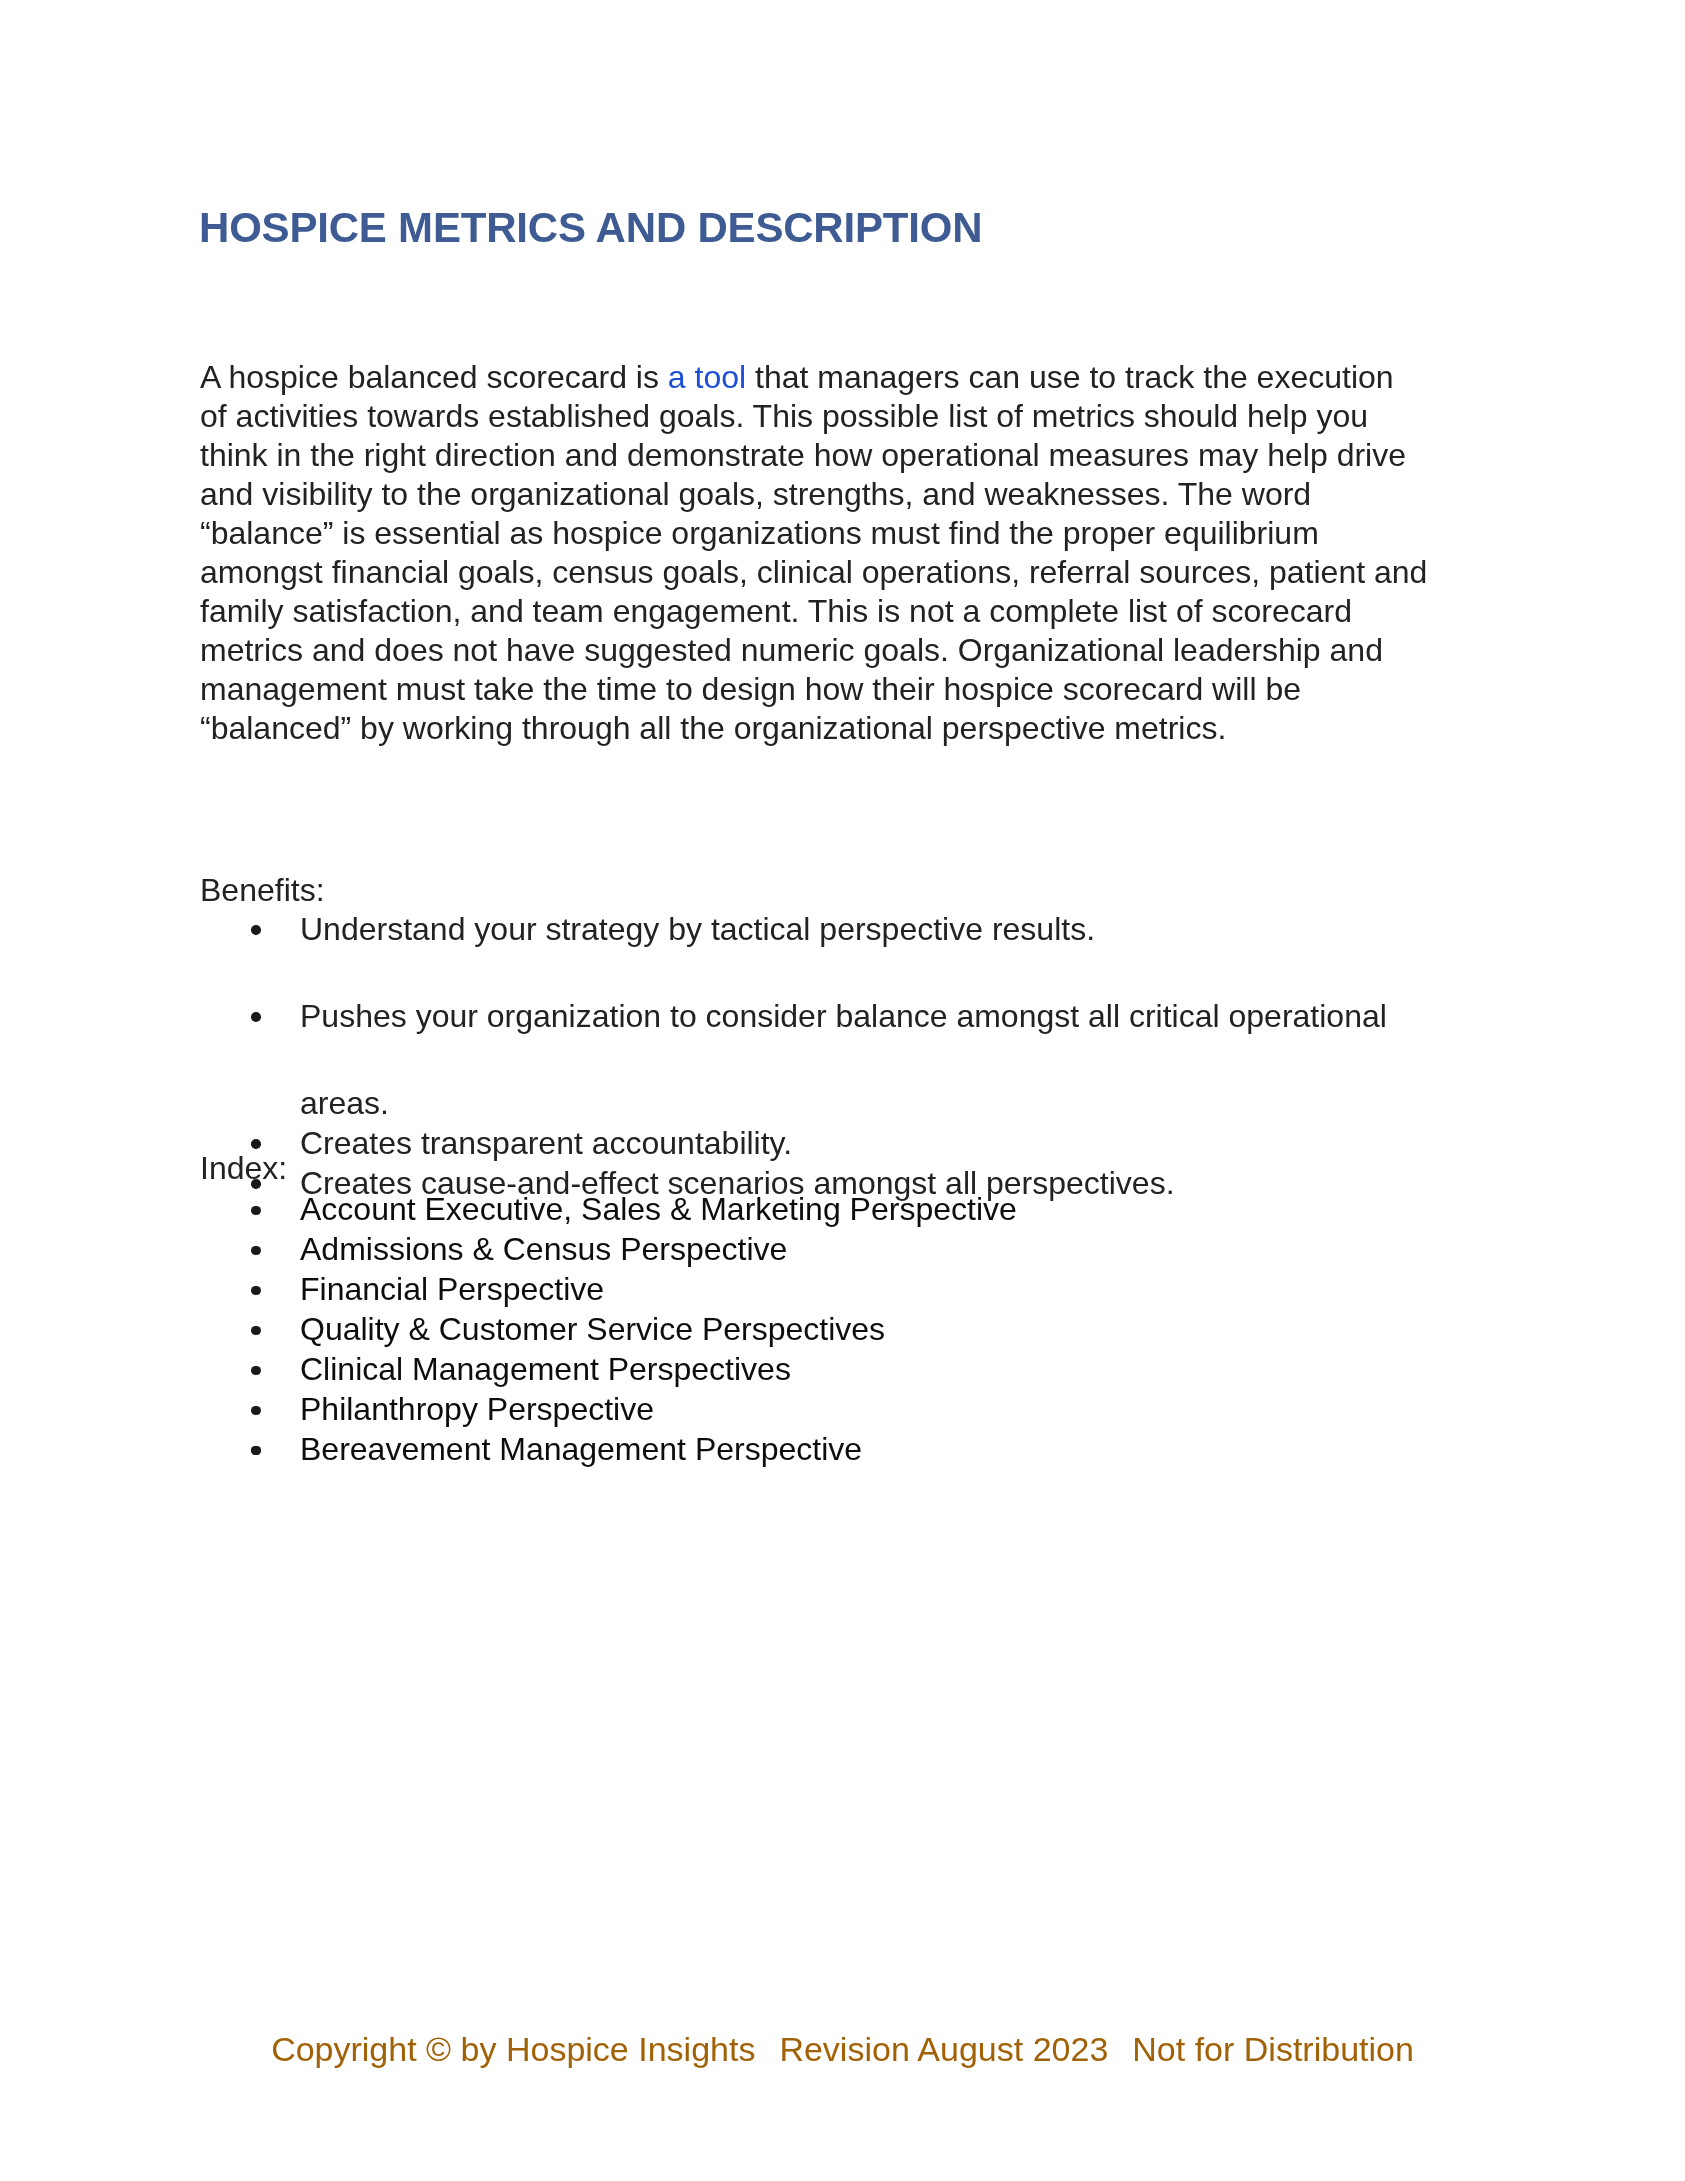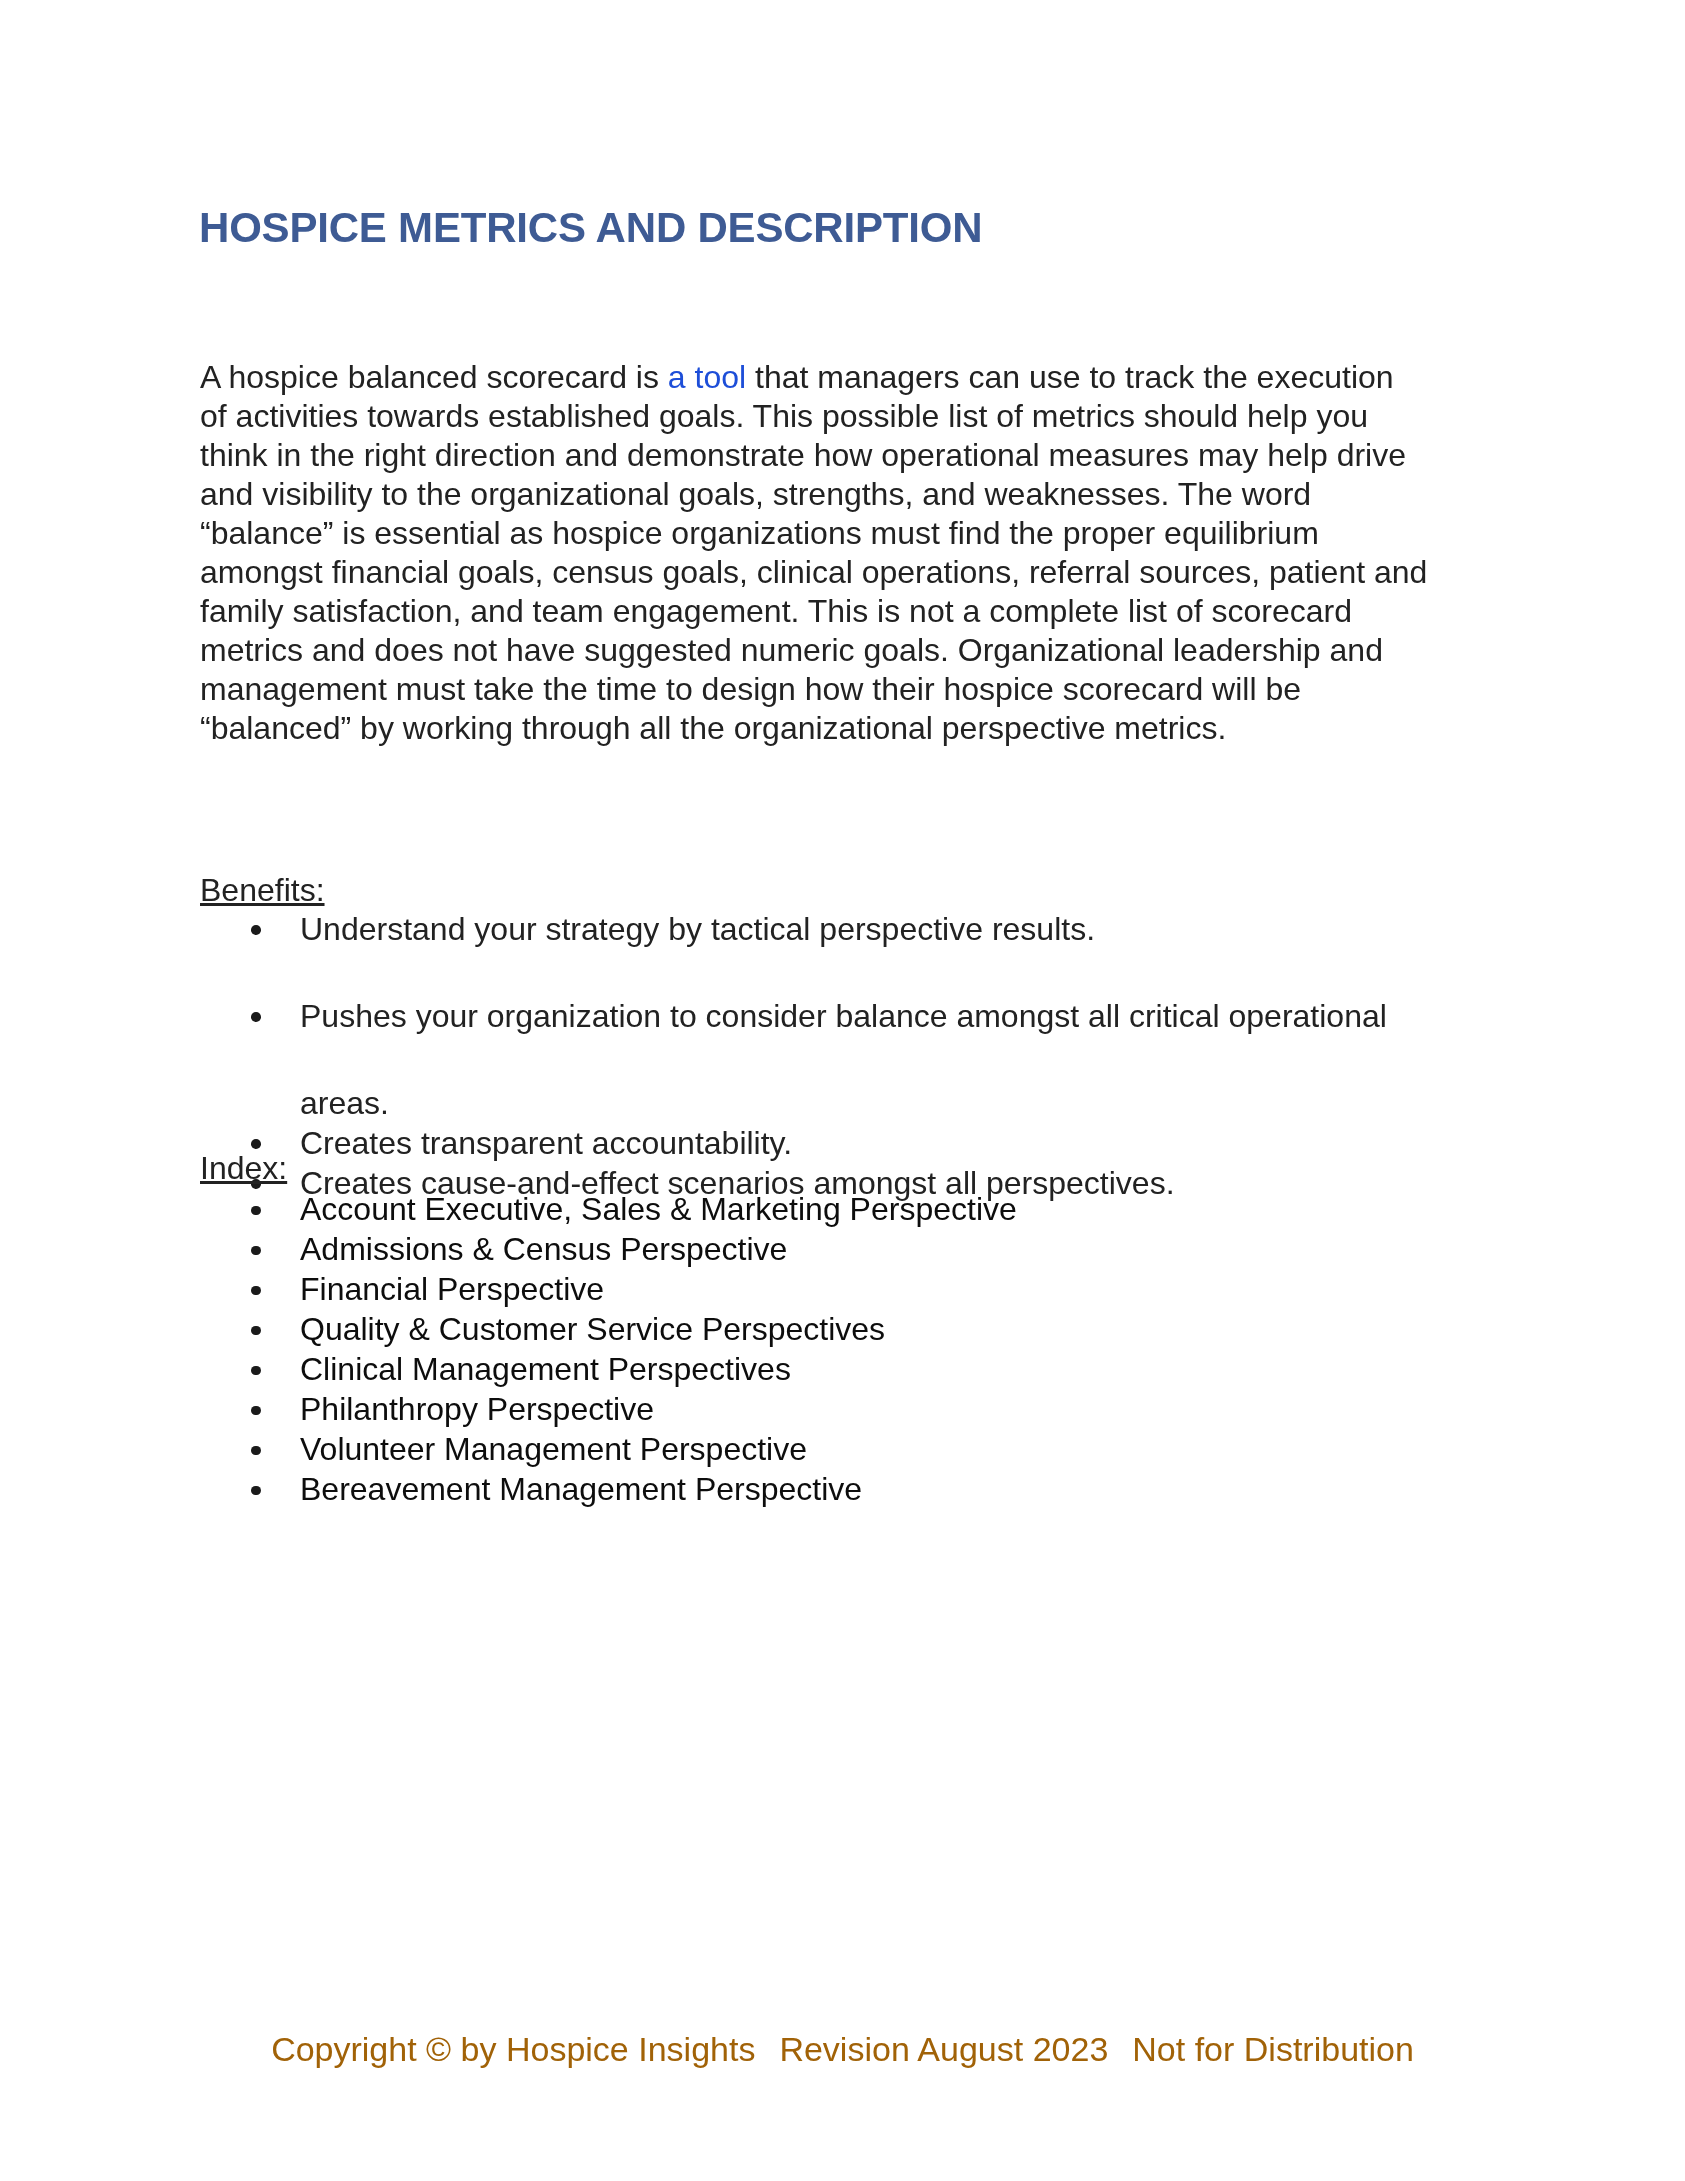--- a/index.html
+++ b/index.html
@@ -50,21 +50,20 @@
     color: #1d4ed8;
   }
   .section-label {
     position: absolute;
     left: 200px;
     margin: 0;
     font-size: 32px;
     line-height: 40px;
     color: #222222;
     white-space: nowrap;
-    text-decoration: underline;
   }
   .benefits-label { top: 870px; }
   .index-label { top: 1148px; }
 
   .blist {
     position: absolute;
     left: 200px;
     margin: 0;
     padding: 0;
     list-style: none;
@@ -156,20 +155,20 @@
 
   <p class="section-label index-label">Index:</p>
 
   <ul class="blist index-list">
     <li><span class="bullet"></span><span>Account Executive, Sales &amp; Marketing Perspective</span></li>
     <li><span class="bullet"></span><span>Admissions &amp; Census Perspective</span></li>
     <li><span class="bullet"></span><span>Financial Perspective</span></li>
     <li><span class="bullet"></span><span>Quality &amp; Customer Service Perspectives</span></li>
     <li><span class="bullet"></span><span>Clinical Management Perspectives</span></li>
     <li><span class="bullet"></span><span>Philanthropy Perspective</span></li>
-    <li><span class="bullet"></span><span>Volunteer Management Perspective</span></li>
+    <li><span class="bullet"></span></li>
     <li><span class="bullet"></span><span>Bereavement Management Perspective</span></li>
   </ul>
 
   <div class="footer"><span class="seg">Copyright © by Hospice Insights</span><span class="seg">Revision August 2023</span><span class="seg">Not for Distribution</span></div>
 
 </div>
 
 
 </body></html>

